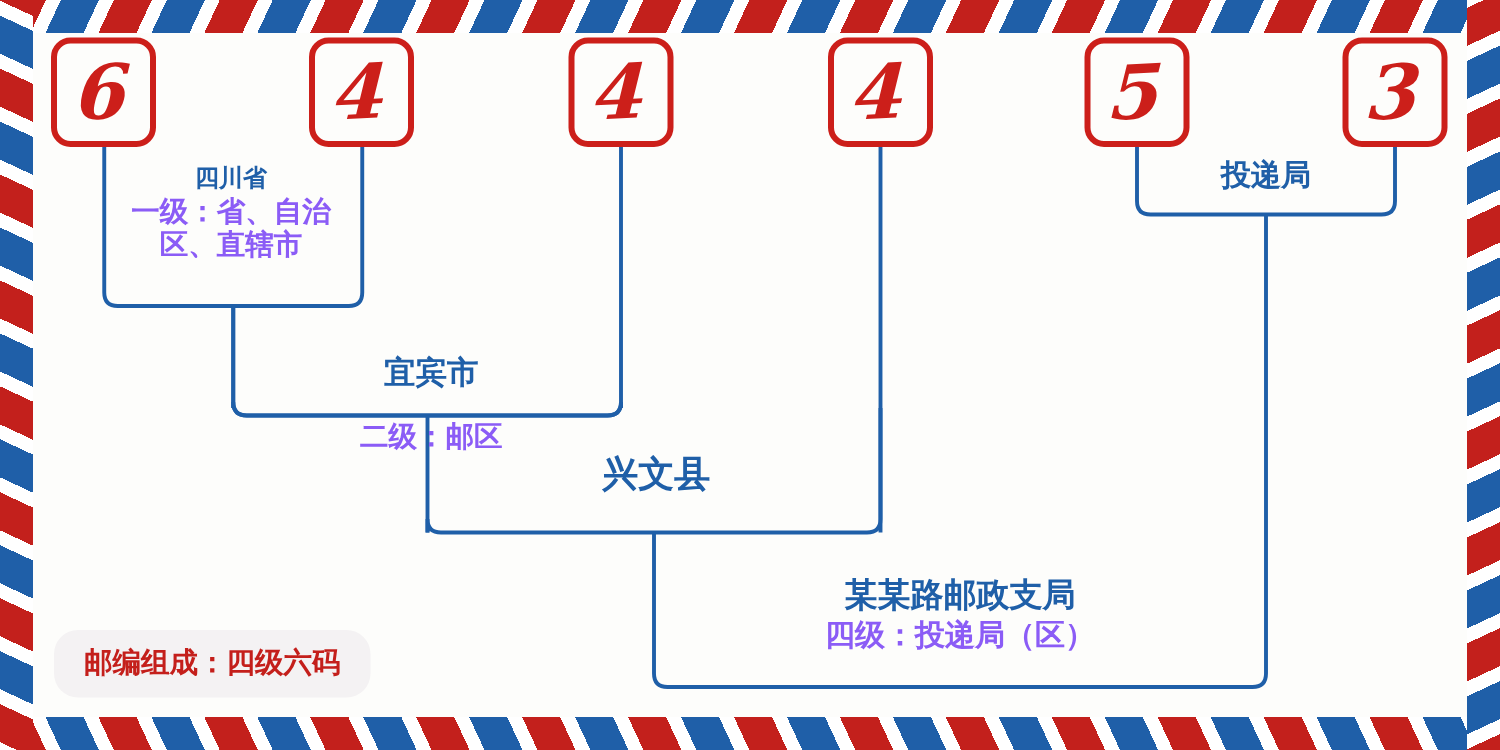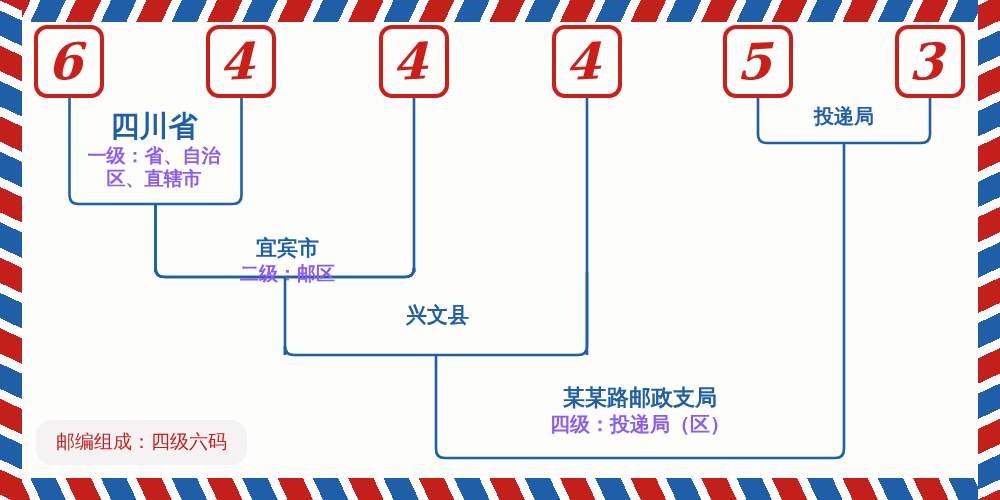--- a/index.html
+++ b/index.html
@@ -120,29 +120,29 @@
     line-height: 1.12;
   }
   .node-sub {
     font-family: Liberation Serif, serif;
     font-weight: bold;
     color: #8b5cf6;
     line-height: 1.18;
   }
 
   #node-lvl1 { left: 74px;  top: 110px; width: 160px; }
-  #node-lvl1 .node-title { font-size: 29px; }
+  #node-lvl1 .node-title { font-size: 16px; }
   #node-lvl1 .node-sub   { font-size: 19px; margin-top: 3px; white-space: normal; }
 
   #node-lvl2 { left: 180px; top: 220px; width: 215px; }
   #node-lvl2 .node-title { font-size: 21px; margin-top: 16px; }
-  #node-lvl2 .node-sub   { font-size: 19px; margin-top: 3px; }
+  #node-lvl2 .node-sub   { font-size: 19px; margin-top: 21px; }
 
   #node-lvl3 { left: 300px; top: 303px; width: 275px; }
-  #node-lvl3 .node-title { font-size: 21px; }
+  #node-lvl3 .node-title { font-size: 24px; }
   #node-lvl3 .node-sub   { font-size: 19px; margin-top: 3px; }
 
   #node-lvl4 { left: 470px; top: 385px; width: 340px; text-align: center; }
   #node-lvl4 .node-title { font-size: 22px; }
   #node-lvl4 .node-sub   { font-size: 20px; margin-top: 3px; }
 
   #node-delivery { left: 764px; top: 105px; width: 160px; }
   #node-delivery .node-title { font-size: 20px; }
 
   
@@ -150,21 +150,21 @@
     position: absolute;
     left: 36px;
     top: 420px;
     padding: 9px 20px 10px 20px;
     background: #f4f2f3;
     border-radius: 16px;
     z-index: 4;
   }
   #legend-text {
     font-family: "DejaVu Serif", "Liberation Serif", serif;
-    font-weight: normal;
+    font-weight: bold;
     font-size: 19px;
     color: #c41f1b;
     white-space: nowrap;
   }
 </style>
 </head>
 <body>
 
 <div id="stage">
 

